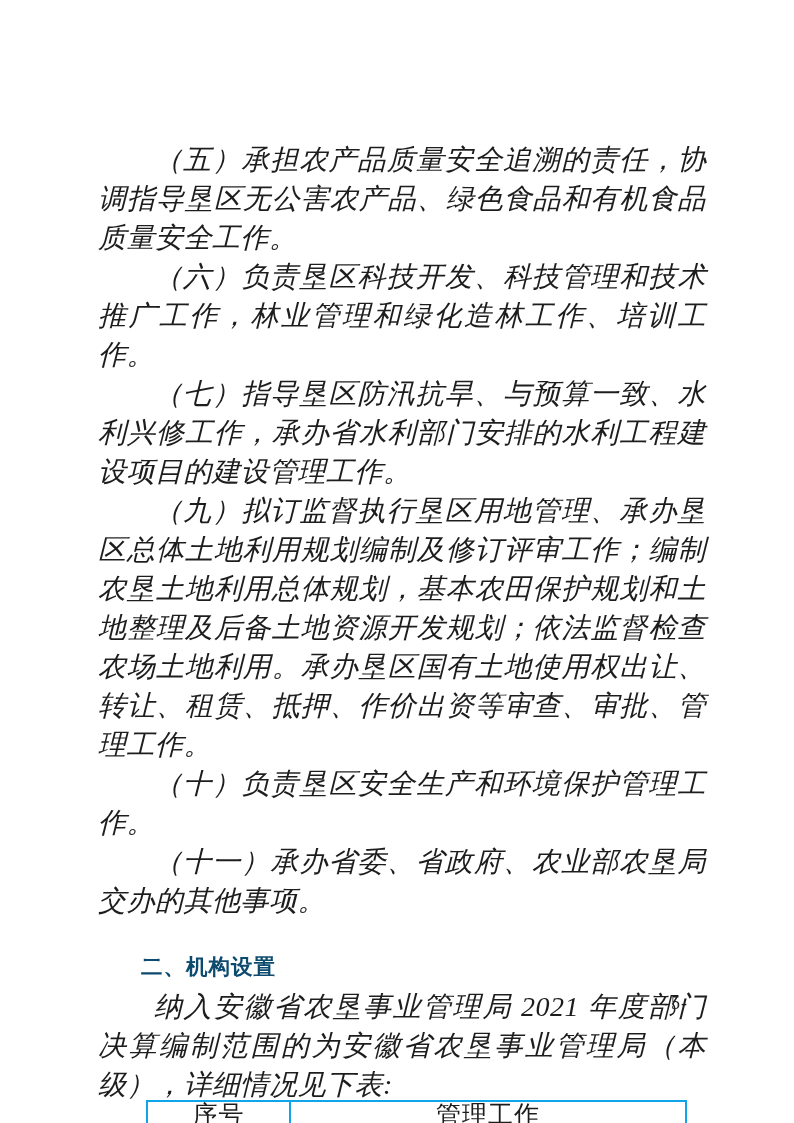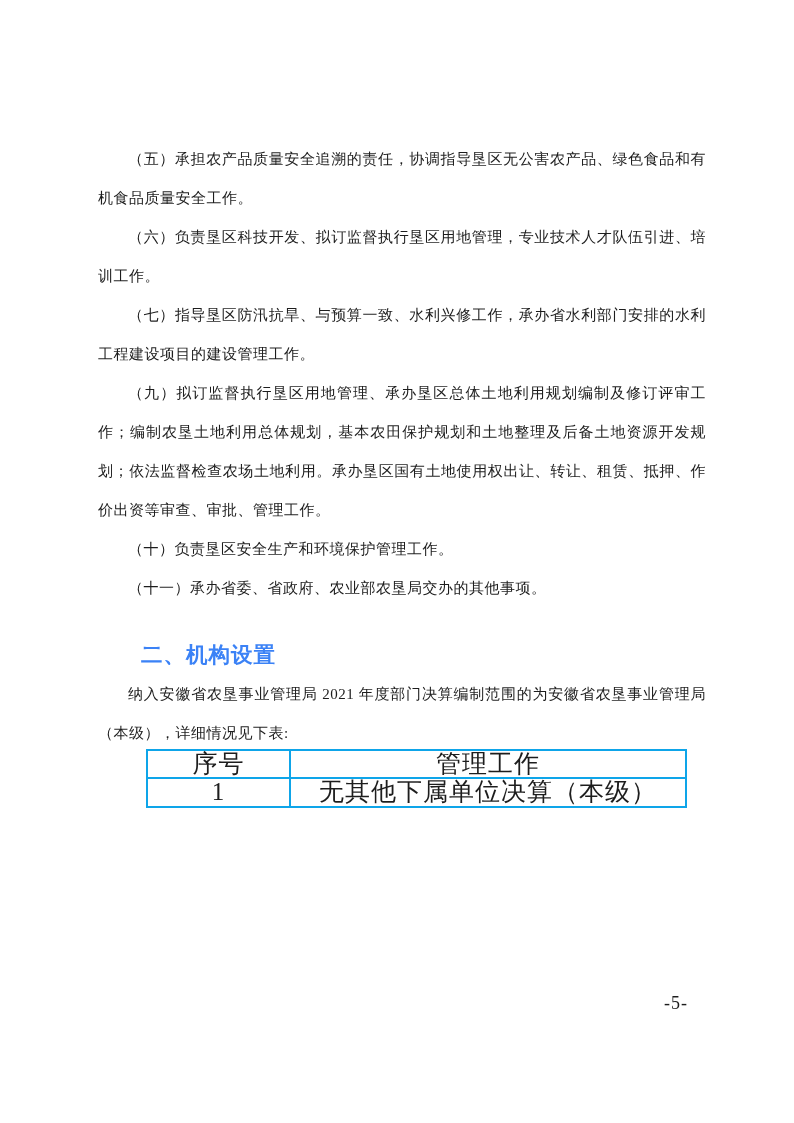--- a/index.html
+++ b/index.html
@@ -17,36 +17,37 @@
     color: #1d1d1d;
   }
   .content {
     position: absolute;
     left: 98px;
     top: 140px;
     width: 608px;
   }
   .content p.body-par {
     margin: 0;
-    font-size: 15px;
+    font-size: 28px;
     line-height: 39px;
     letter-spacing: 0.5px;
     text-align: justify;
     text-justify: inter-character;
     text-indent: 2em;
+    font-style: italic;
   }
   h2.section-heading {
     margin: 28px 0 0 0;
     font-family: "Liberation Sans", sans-serif;
     font-weight: bold;
     font-size: 21.5px;
     line-height: 39px;
     letter-spacing: 1px;
     text-indent: 2em;
-    color: #3b82f6;
+    color: #0c4a6e;
   }
   table.unit-table {
     border-collapse: collapse;
     table-layout: fixed;
     width: 541px;
     margin: -4px 0 0 48px;
   }
   table.unit-table th,
   table.unit-table td {
     border: 2px solid #0ea5e9;
@@ -72,21 +73,21 @@
     color: #1d1d1d;
   }
 </style>
 </head>
 <body>
 
 <div class="page">
   <div class="content">
 
     <p class="body-par">（五）承担农产品质量安全追溯的责任，协调指导垦区无公害农产品、绿色食品和有机食品质量安全工作。</p>
-    <p class="body-par">（六）负责垦区科技开发、拟订监督执行垦区用地管理，专业技术人才队伍引进、培训工作。</p>
+    <p class="body-par">（六）负责垦区科技开发、科技管理和技术推广工作，林业管理和绿化造林工作、培训工作。</p>
     <p class="body-par">（七）指导垦区防汛抗旱、与预算一致、水利兴修工作，承办省水利部门安排的水利工程建设项目的建设管理工作。</p>
     <p class="body-par">（九）拟订监督执行垦区用地管理、承办垦区总体土地利用规划编制及修订评审工作；编制农垦土地利用总体规划，基本农田保护规划和土地整理及后备土地资源开发规划；依法监督检查农场土地利用。承办垦区国有土地使用权出让、转让、租赁、抵押、作价出资等审查、审批、管理工作。</p>
     <p class="body-par">（十）负责垦区安全生产和环境保护管理工作。</p>
     <p class="body-par">（十一）承办省委、省政府、农业部农垦局交办的其他事项。</p>
 
     <h2 class="section-heading">二、机构设置</h2>
 
     <p class="body-par">纳入安徽省农垦事业管理局 2021 年度部门决算编制范围的为安徽省农垦事业管理局（本级），详细情况见下表:</p>
 
     <table class="unit-table">

